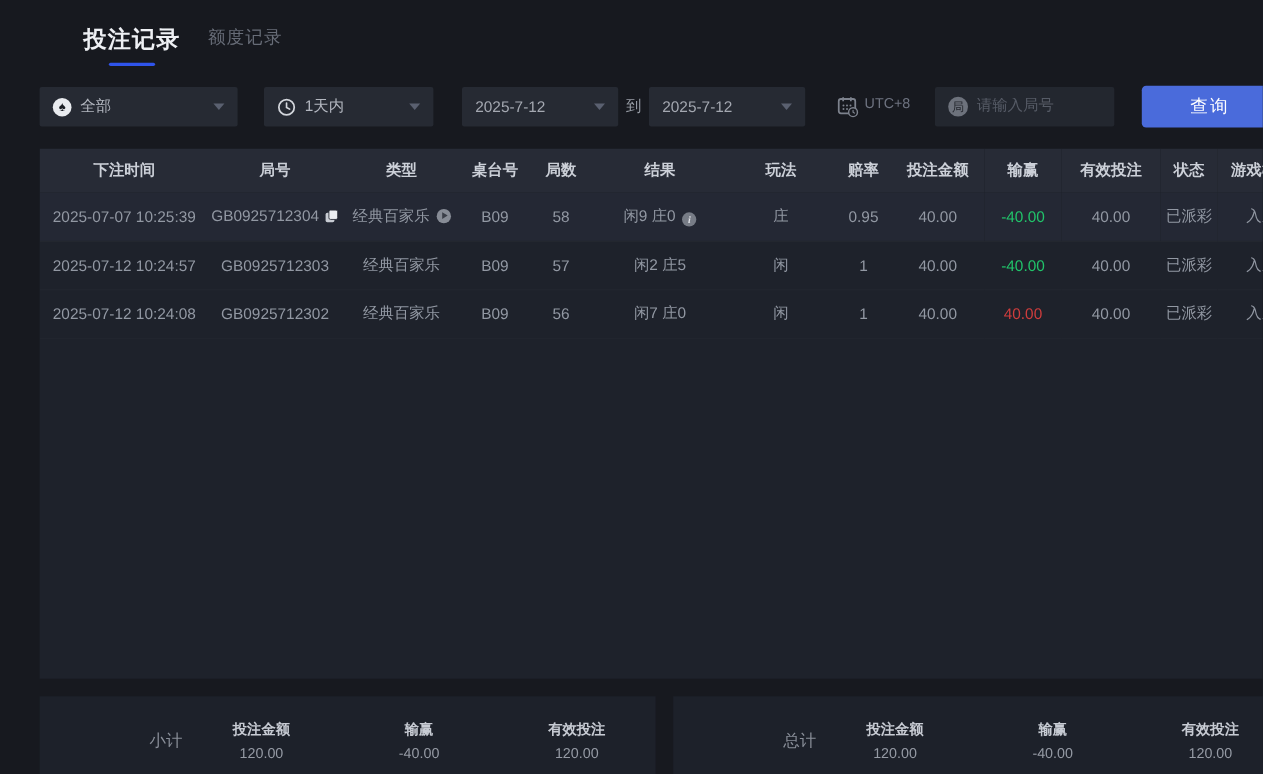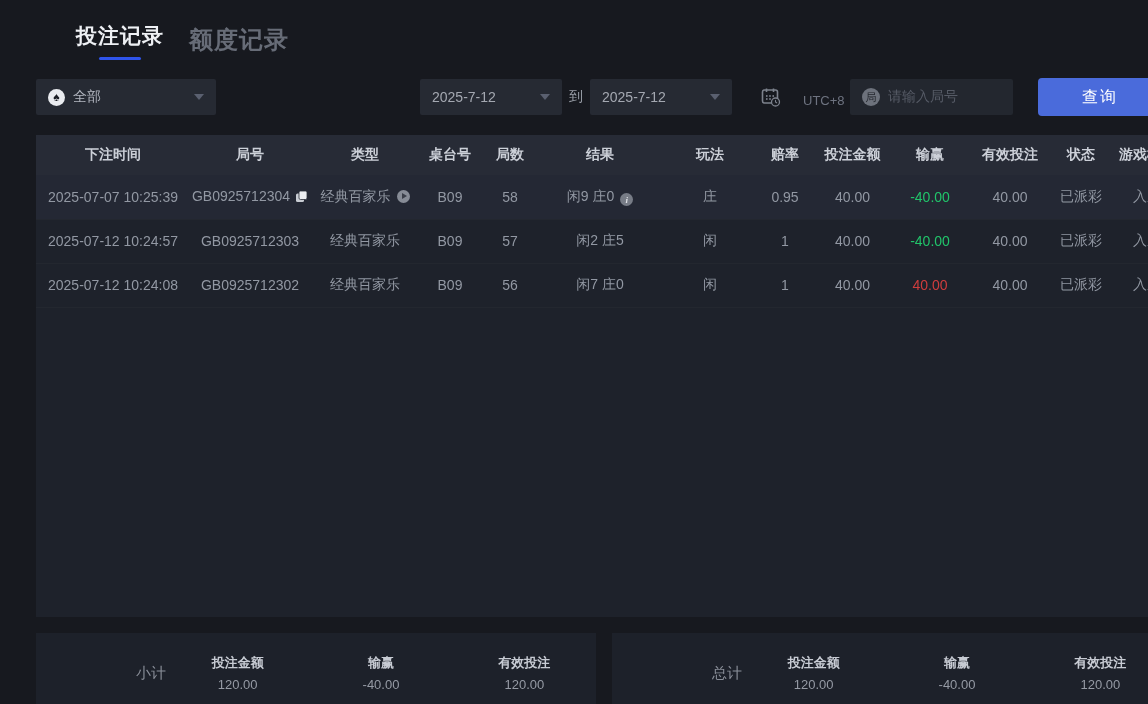--- a/index.html
+++ b/index.html
@@ -10,42 +10,42 @@
     color:#9298a3;
     position:relative;
   }
   .page { position:absolute; inset:0; overflow:hidden; }
 
   
   .tabbar { position:absolute; left:36px; top:22px; display:flex; align-items:flex-start; }
   .tab { cursor:pointer;margin-left:40px; }
   .tab-active .tab-label { font-size:21px; font-weight:700; color:#eef0f4; letter-spacing:1px; }
   .tab-inactive { margin-left:25px; padding-top:2px; }
-  .tab-inactive .tab-label { font-size:24px; font-weight:700; color:#676c77; letter-spacing:1px; }
+  .tab-inactive .tab-label { font-size:16px; font-weight:400; color:#676c77; letter-spacing:1px; }
   .tab-underline { width:42px; height:3px; border-radius:2px; margin:7px auto 0 auto; }
 
   
   .filterbar { position:absolute; left:0; top:79px; width:100%; height:38px; }
   .ctrl {
     position:absolute; top:0; height:36px; background:#262a33; border-radius:2px;
     display:flex; align-items:center; padding:0 12px; font-size:14px; color:#b3b7c0;
   }
   .chevron {
     position:absolute; right:12px; top:15px; width:0; height:0;
     border-left:5px solid transparent; border-right:5px solid transparent;
     border-top:6px solid #5a6070;
   }
   .icon-circle {
     display:inline-flex; align-items:center; justify-content:center;
     width:17px; height:17px; border-radius:50%; margin-right:8px; flex:none;
   }
   .spade-bg { background:#e9ebef; color:#1a1d24; font-size:12px; line-height:1; }
   .date-ctrl { color:#a4a8b1; }
   .to-label { position:absolute; left:569px; top:9px; font-size:14px; color:#9a9fa8; }
-  .tz-group { position:absolute; left:760px; top:7px; display:flex; align-items:flex-end; color:#6e7380; font-size:13px;gap:17px; }
+  .tz-group { position:absolute; left:760px; top:7px; display:flex; align-items:flex-start; color:#6e7380; font-size:13px; }
   .round-input { position:absolute; left:850px; width:163px; background:#23272f; }
   .round-input input {
     border:none; outline:none; background:transparent; width:100%;
     font-size:14px; color:#ec4899; font-family:Liberation Mono, monospace;
   }
   .round-input input::placeholder { color:#565b66; }
   .badge-circle {
     width:18px; height:18px; border-radius:50%; background:#6d727c; color:#23262d;
     font-size:11px; display:inline-flex; align-items:center; justify-content:center;
     margin-right:8px; flex:none;
@@ -115,20 +115,30 @@
   </div>
 
   <div class="filterbar">
 
     <div class="ctrl" style="left:36px; width:180px;">
       <span class="icon-circle spade-bg">♠</span>
       <span>全部</span>
       <span class="chevron"></span>
     </div>
 
+    <div class="ctrl" style="left:240px; width:154px;">
+      <span class="icon-circle">
+        <svg width="17" height="17" viewBox="0 0 17 17">
+            <circle cx="8.5" cy="8.5" r="7" fill="none" stroke="#d3d6dc" stroke-width="1.6"></circle>
+            <path d="M8.5 4.6 V8.7 L11.3 10.2" fill="none" stroke="#d3d6dc" stroke-width="1.5" stroke-linecap="round"></path>
+          </svg>
+      </span>
+      <span>1天内</span>
+      <span class="chevron"></span>
+    </div>
 
     <div class="ctrl date-ctrl" style="left:420px; width:142px;">
       <span>2025-7-12</span>
       <span class="chevron"></span>
     </div>
 
     <span class="to-label">到</span>
 
     <div class="ctrl date-ctrl" style="left:590px; width:142px;">
       <span>2025-7-12</span>

